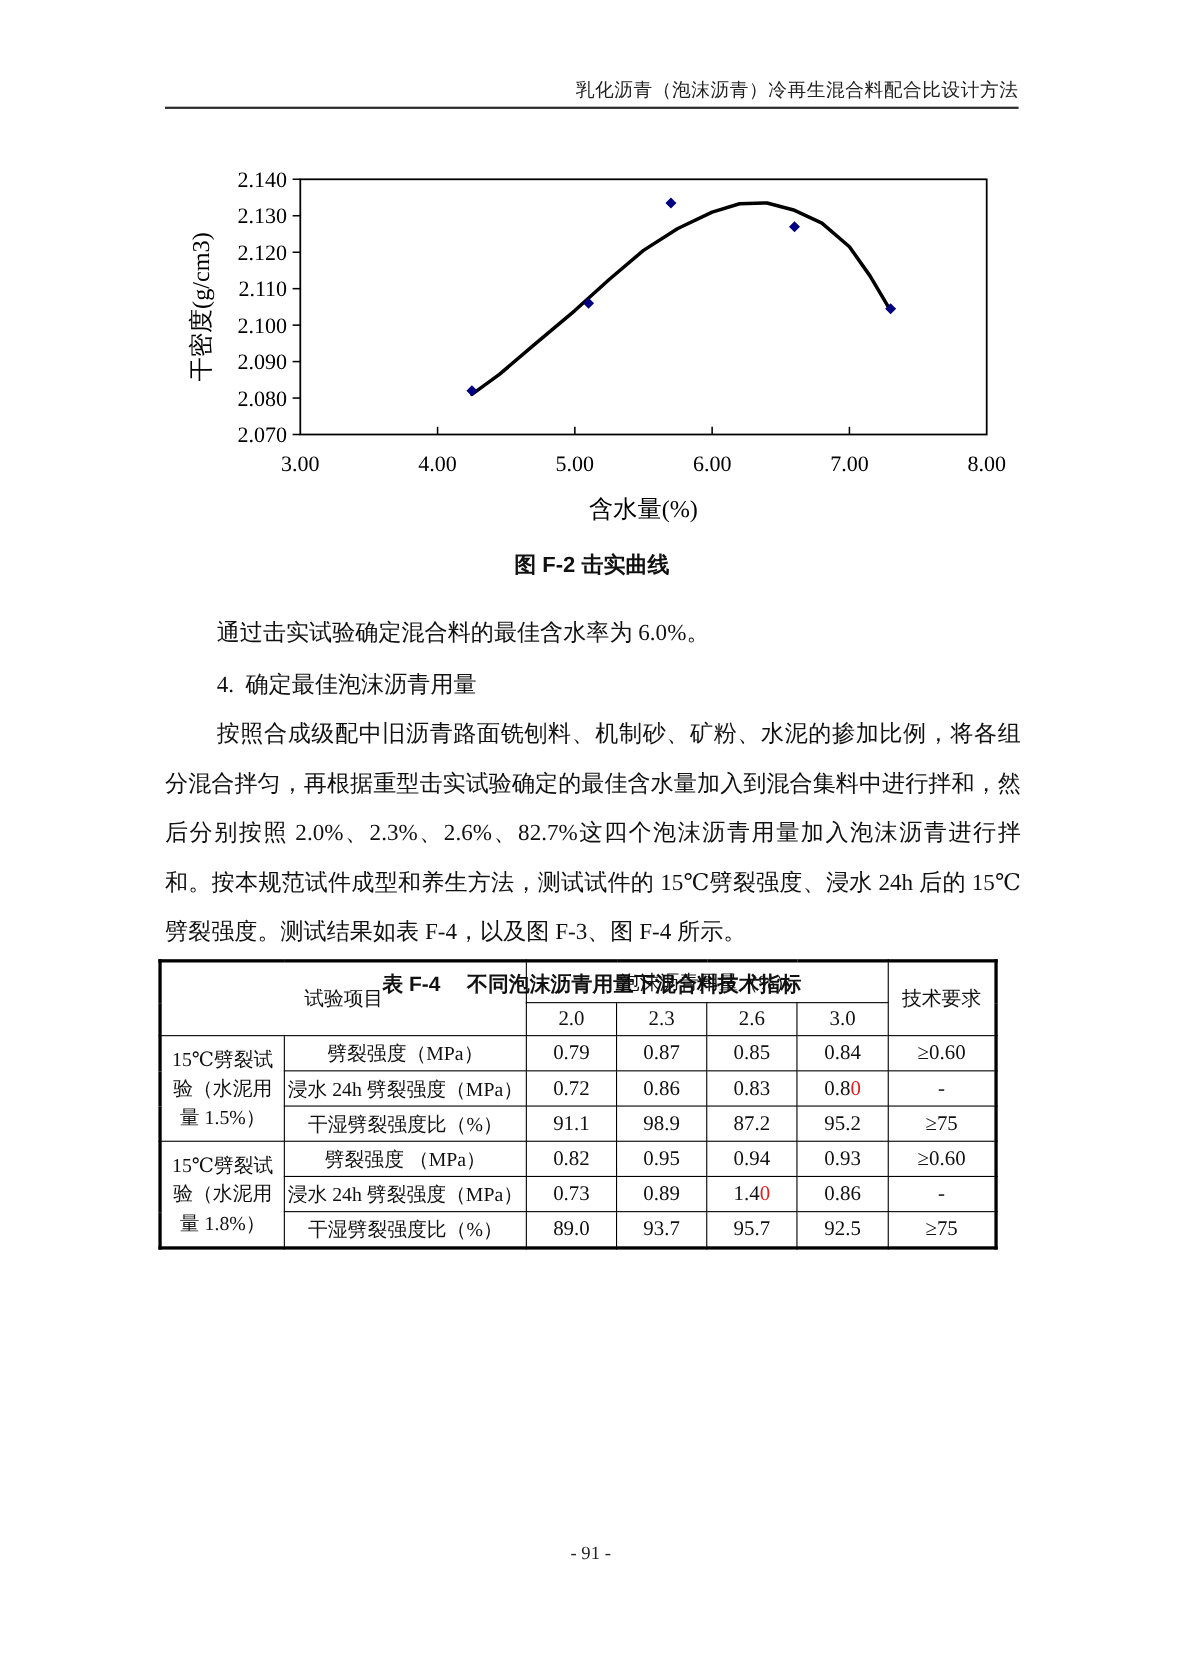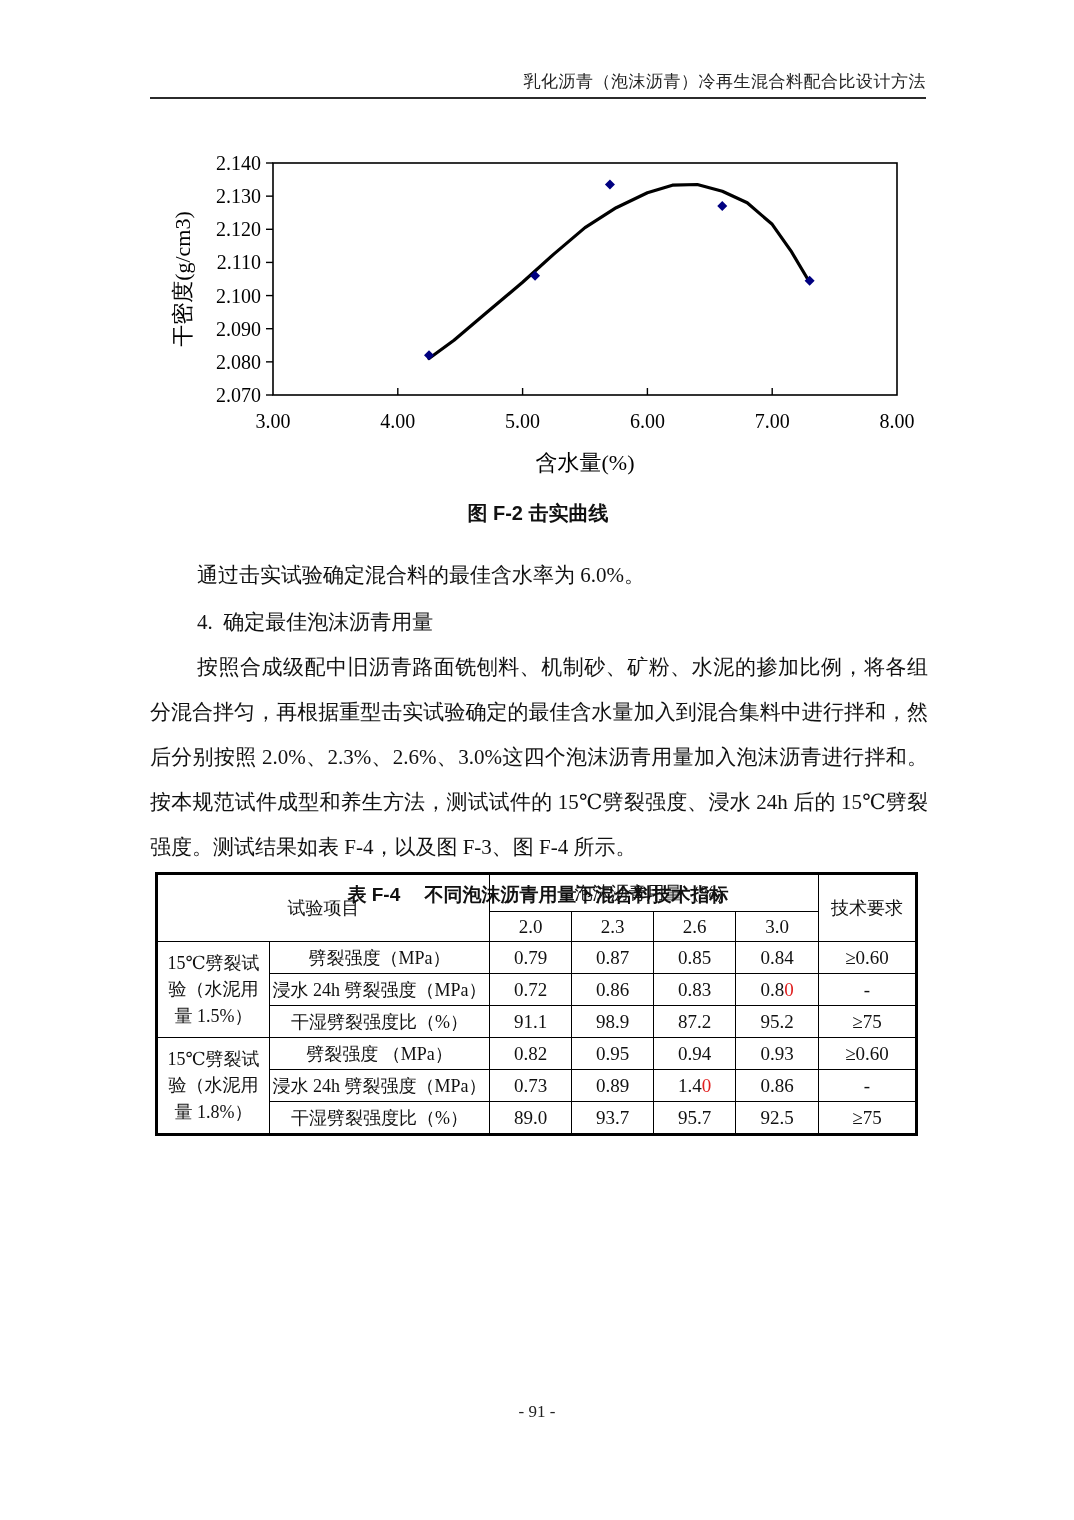--- a/index.html
+++ b/index.html
@@ -27,21 +27,21 @@
   .para-1{top:540px;text-indent:47px;}
   .heading-4{top:587px;padding-left:47px;}
   .para-2{top:624px;line-height:45px;text-align:justify;text-indent:47px;}
   
   .tbl-title{
     top:882px;left:150px;width:776px;text-align:center;
     font-family:"Liberation Sans","DejaVu Sans",sans-serif;
     font-weight:700;font-size:19px;color:#111;
   }
   table.f4{
-    top:872px;left:155px;width:760px;position:absolute;
+    top:872px;left:144px;width:760px;position:absolute;
     border-collapse:collapse;table-layout:fixed;
     border:3px solid #000;
   }
   table.f4 td{
     border:1.5px solid #000;text-align:center;vertical-align:middle;
     padding:0 2px;color:#111;
   }
   table.f4 thead td{font-size:18px;}
   table.f4 thead tr.h1 td{height:36px;}
   table.f4 thead tr.h2 td{height:29px;font-size:19px;}
@@ -96,21 +96,21 @@
       <path d="M659.64 135.6571428571434L664.64 140.6571428571434L659.64 145.6571428571434L654.64 140.6571428571434Z" fill="#000080"></path>
       <text x="435" y="330" text-anchor="middle" font-size="22">含水量(%)</text>
       <text x="40" y="139" text-anchor="middle" font-size="22" transform="rotate(-90 40 139)">干密度(g/cm3)</text>
     </svg>
 </div>
 
 <div class="abs fig-caption">图 F-2 击实曲线</div>
 
 <p class="abs para para-1">通过击实试验确定混合料的最佳含水率为 6.0%。</p>
 <p class="abs para heading-4">4.&nbsp; 确定最佳泡沫沥青用量</p>
-<p class="abs para para-2">按照合成级配中旧沥青路面铣刨料、机制砂、矿粉、水泥的掺加比例，将各组分混合拌匀，再根据重型击实试验确定的最佳含水量加入到混合集料中进行拌和，然后分别按照 2.0%、2.3%、2.6%、3.0%这四个泡沫沥青用量加入泡沫沥青进行拌和。按本规范试件成型和养生方法，测试试件的 15℃劈裂强度、浸水 24h 后的 15℃劈裂强度。测试结果如表 F-4，以及图 F-3、图 F-4 所示。</p>
+<p class="abs para para-2">按照合成级配中旧沥青路面铣刨料、机制砂、矿粉、水泥的掺加比例，将各组分混合拌匀，再根据重型击实试验确定的最佳含水量加入到混合集料中进行拌和，然后分别按照 2.0%、2.3%、2.6%、82.7%这四个泡沫沥青用量加入泡沫沥青进行拌和。按本规范试件成型和养生方法，测试试件的 15℃劈裂强度、浸水 24h 后的 15℃劈裂强度。测试结果如表 F-4，以及图 F-3、图 F-4 所示。</p>
 
 <div class="abs tbl-title">表 F-4　 不同泡沫沥青用量下混合料技术指标</div>
 
 <table class="f4">
   <colgroup>
     <col style="width:113px">
       <col style="width:220px">
     <col style="width:82px">
       <col style="width:82px">
       <col style="width:82px">

